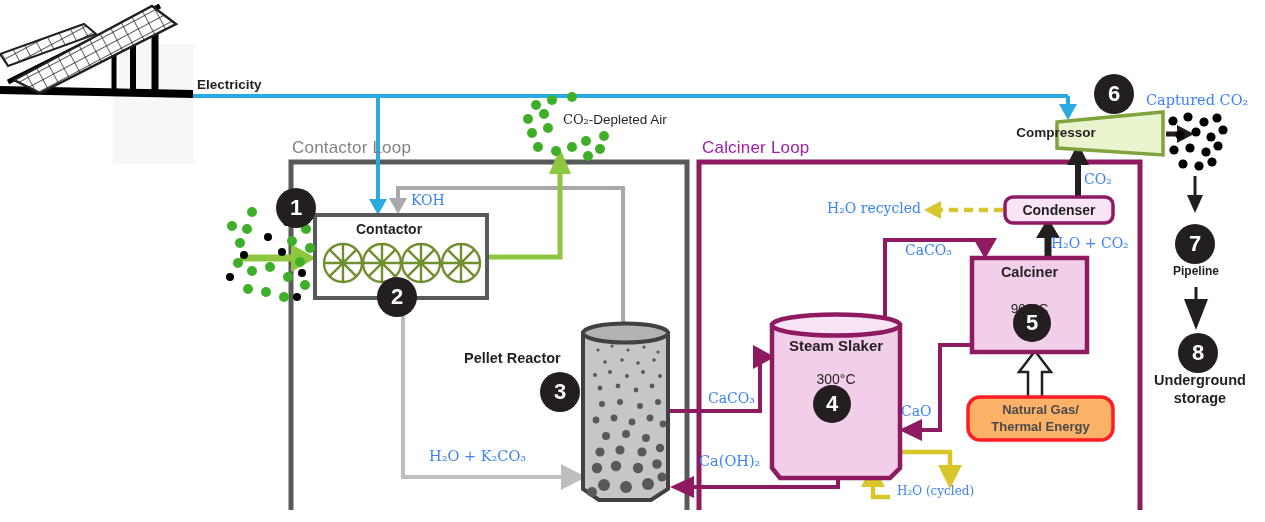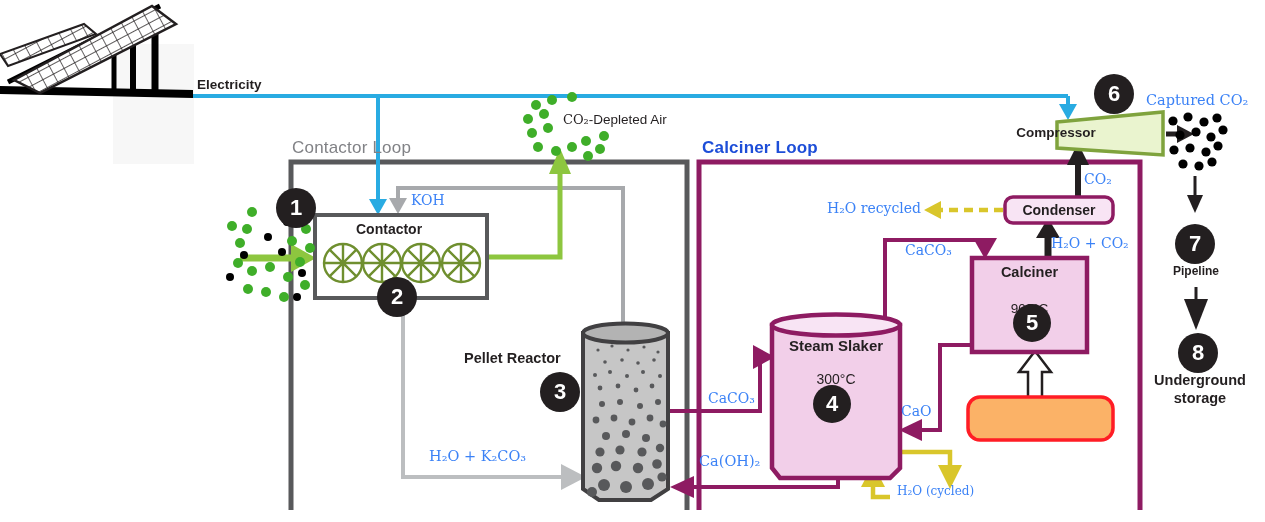--- a/index.html
+++ b/index.html
@@ -273,21 +273,21 @@
       <circle cx="1183" cy="164" r="4.6"></circle>
         <circle cx="1199" cy="166" r="4.6"></circle>
         <circle cx="1212" cy="162" r="4.6"></circle>
     </g>
   </svg>
 
   <div class="lbl sans bold" style="left:197px;top:77px;font-size:13.5px;">Electricity</div>
 
   <div class="lbl sans loop-label" style="left:292px;top:138px;color:#818286;">Contactor Loop</div>
 
-  <div class="lbl sans loop-label" style="left:702px;top:138px;color:#1d4ed8;font-weight:bold;">Calciner Loop</div>
+  <div class="lbl sans loop-label" style="left:702px;top:138px;color:#a21caf;">Calciner Loop</div>
 
 
   <div class="lbl" style="left:563px;top:112px;font-size:13.5px;">
     <span class="serif" style="font-size:13px;">CO₂</span><span class="sans">-Depleted Air</span>
   </div>
 
   <div class="lbl serif chem" style="left:411px;top:192px;">KOH</div>
 
   <div class="lbl sans bold" style="left:356px;top:221px;font-size:14px;">Contactor</div>
 
@@ -320,20 +320,24 @@
   <div class="lbl sans bold center" style="left:1005px;top:200px;width:108px;font-size:14px;line-height:21px;">Condenser</div>
 
   <div class="lbl serif chem" style="left:827px;top:200px;">H₂O recycled</div>
 
   <div class="lbl serif chem" style="left:1084px;top:171px;">CO₂</div>
 
   <div class="lbl sans bold center" style="left:1004px;top:125px;width:104px;font-size:13.5px;">Compressor</div>
 
   <div class="lbl serif chem" style="left:1146px;top:92px;font-size:14.5px;">Captured CO₂</div>
 
+  <div class="lbl center" style="left:968px;top:401px;width:145px;color:#4A4A4C;font-size:13px;font-weight:bold;line-height:17px;">
+    <div>Natural Gas/</div>
+    <div>Thermal Energy</div>
+  </div>
 
   <div class="lbl sans bold center" style="left:1160px;top:265px;width:72px;font-size:12px;">Pipeline</div>
 
   <div class="lbl center" style="left:1137px;top:371px;width:126px;font-size:14.5px;font-weight:bold;line-height:18px;">
     <div>Underground</div>
     <div>storage</div>
   </div>
 
   <div class="badge" style="left:276px;top:188px;">1</div>
   <div class="badge" style="left:377px;top:277px;">2</div>

